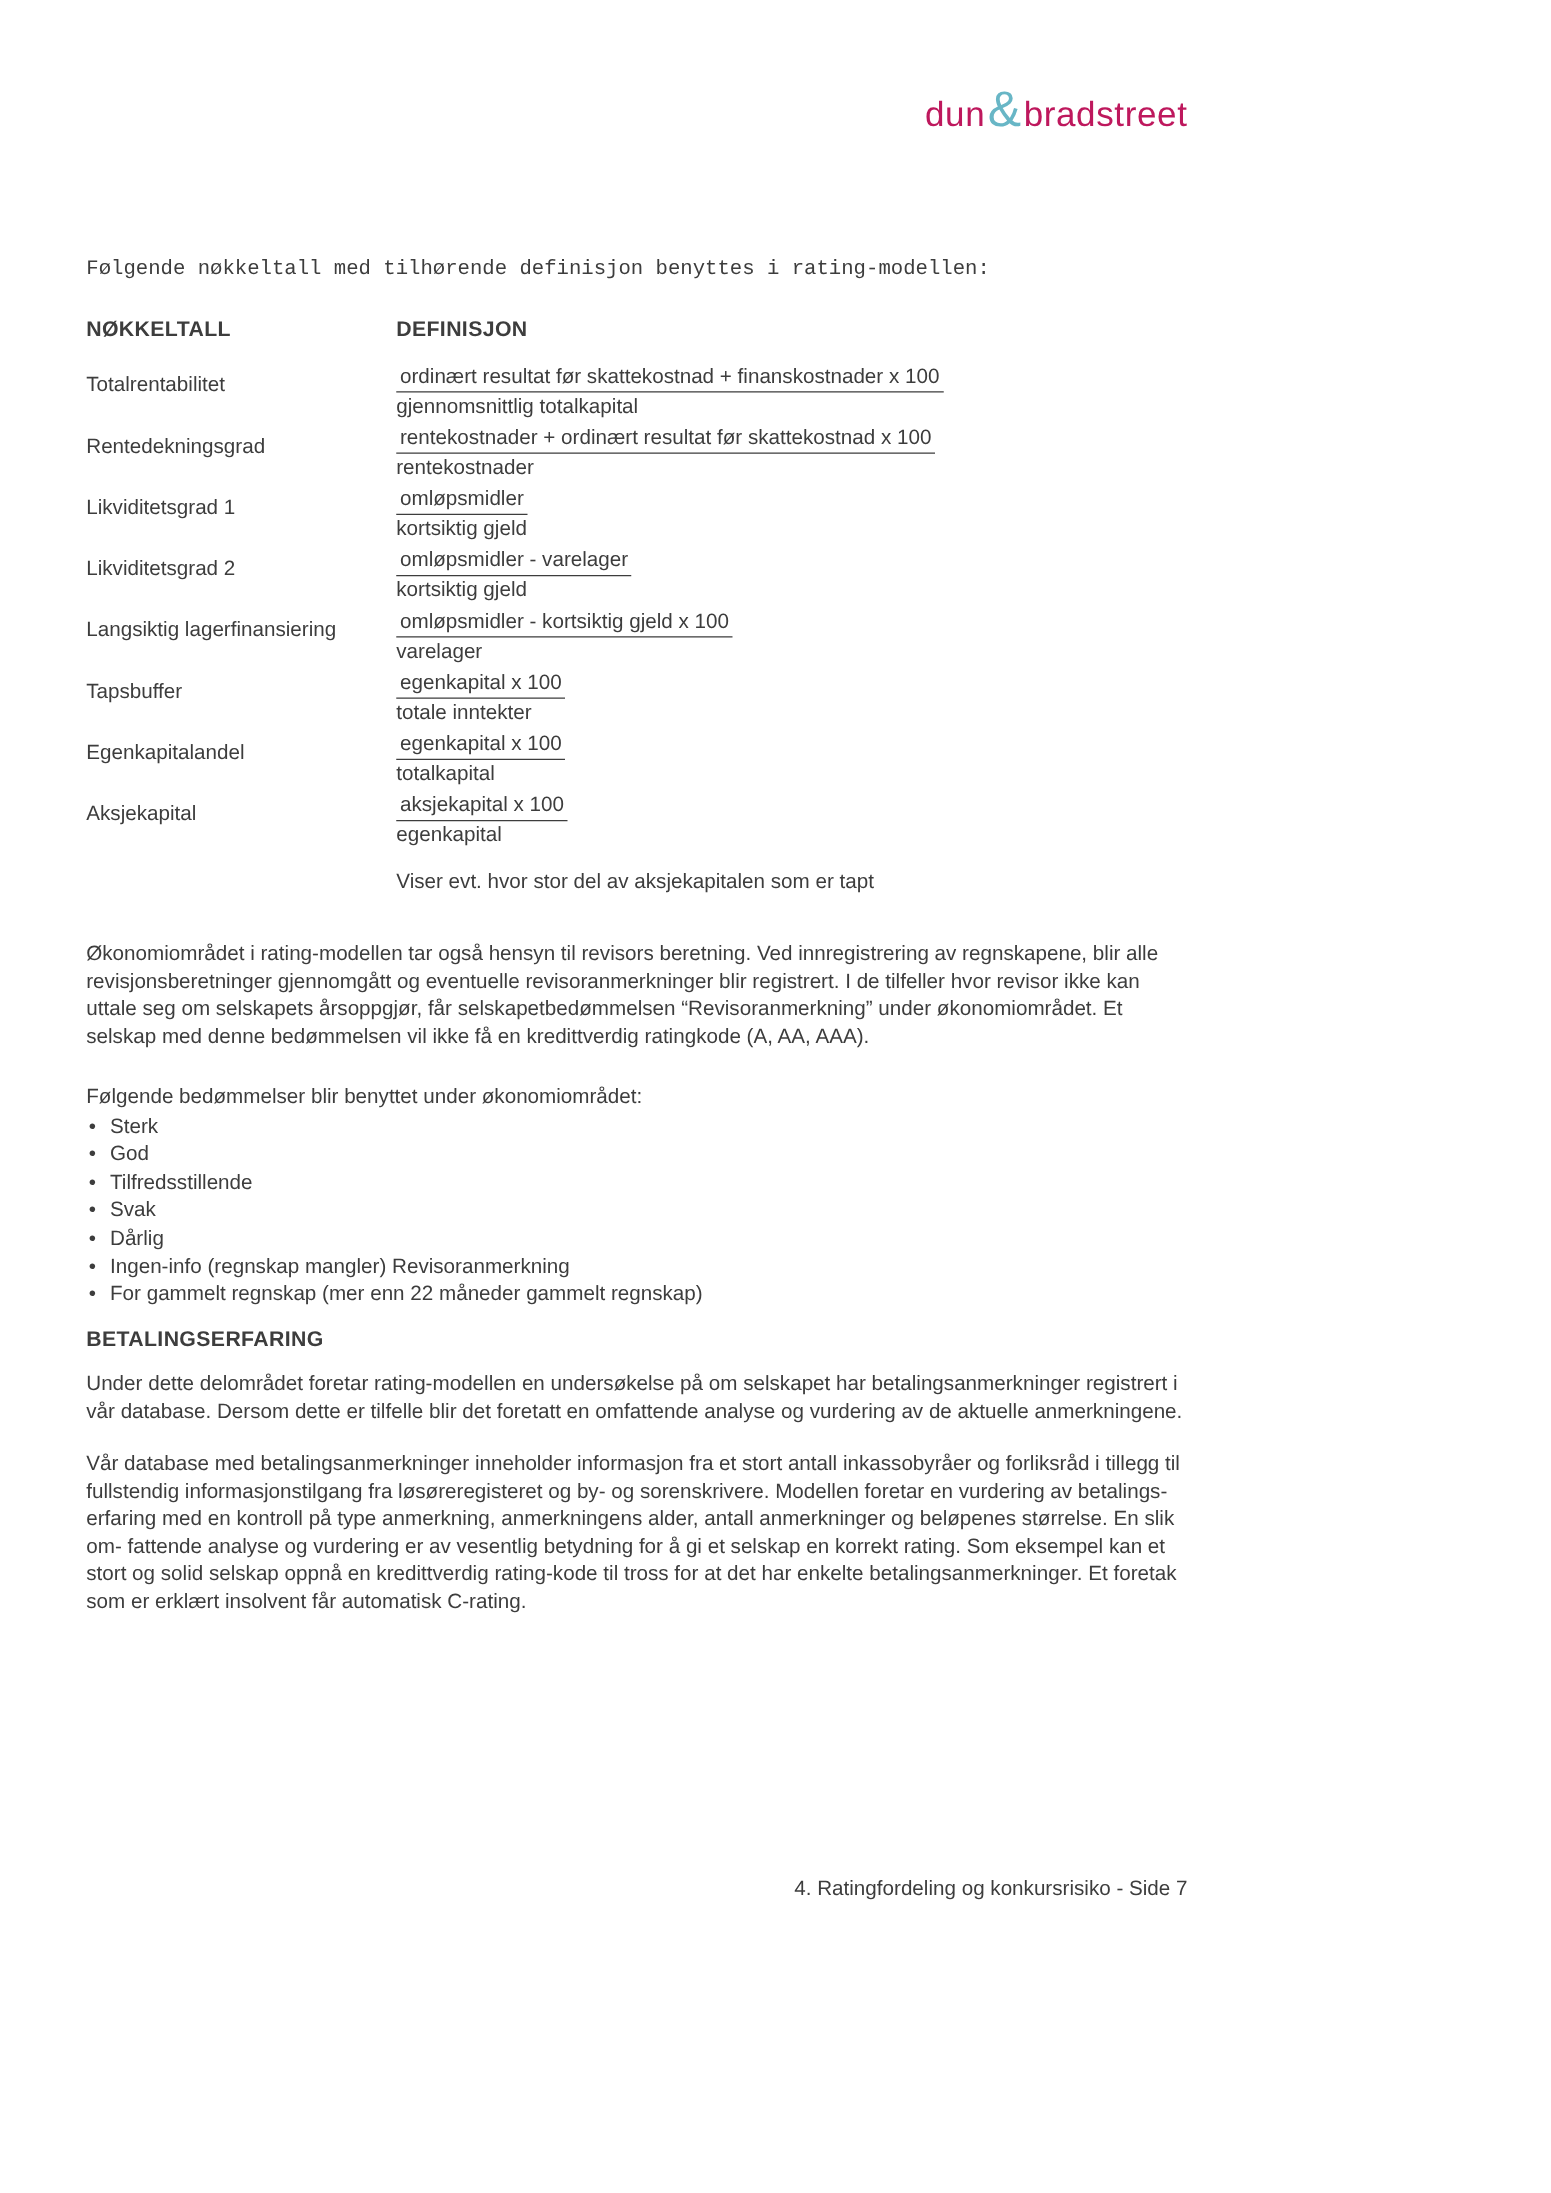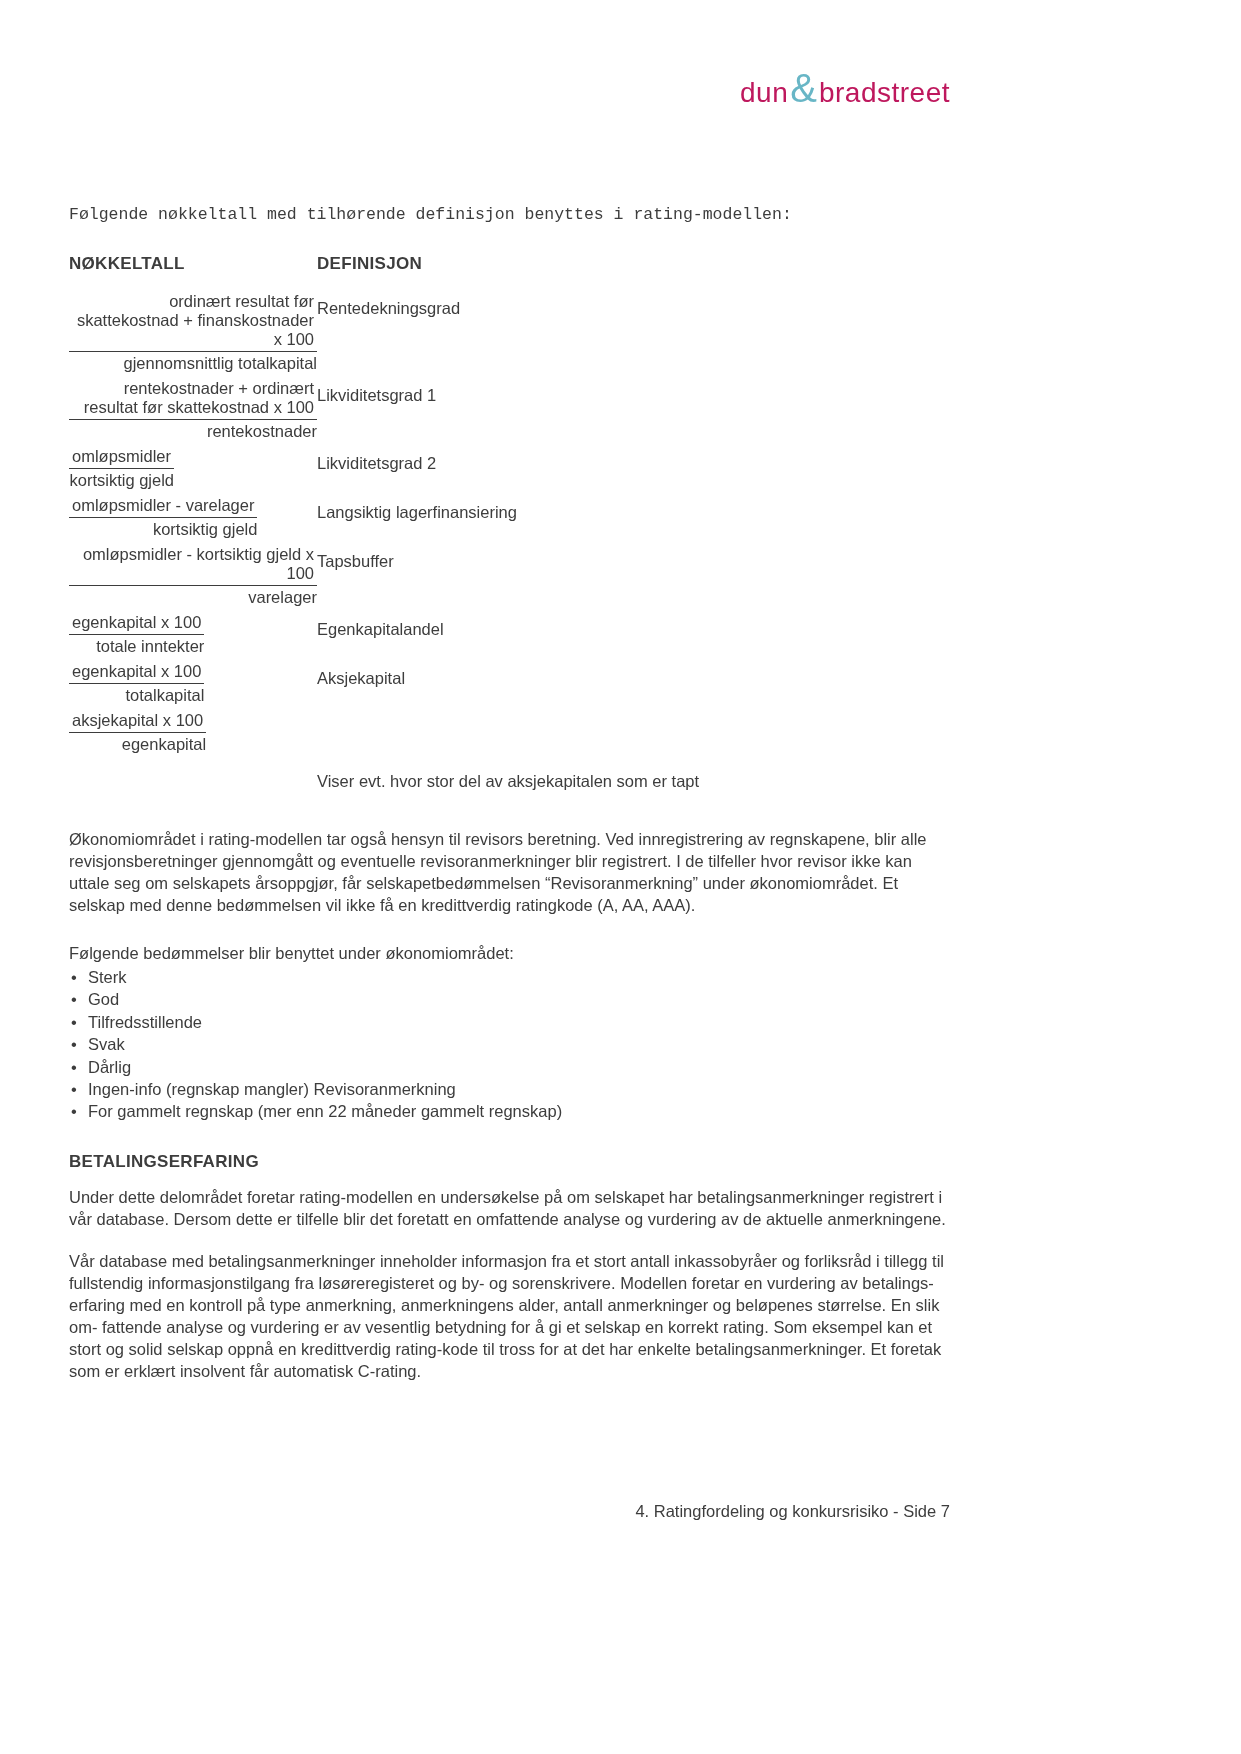--- a/index.html
+++ b/index.html
@@ -67,21 +67,21 @@
   }
   .row-label {
     line-height: 20px;
     padding-top: 6px;
   }
   .row-def {
     line-height: 19px;
   }
   .fraction {
     display: inline-block;
-    text-align: right;
+    text-align: left;
   }
   .fraction .num {
     display: inline-block;
     border-bottom: 1.5px solid #3d3d3d;
     padding: 0 3px 2px 3px;
   }
   .fraction .den {
     display: block;
     margin-top: 2px;
   }
@@ -110,21 +110,21 @@
     padding-left: 19px;
     line-height: 22.4px;
   }
   .bullet-list li::before {
     content: "\2022";
     position: absolute;
     left: 2px;
   }
   
   .section-heading {
-    margin-top: 28px;
+    margin-top: 14px;
     font-weight: bold;
     font-size: 17px;
     letter-spacing: 0.3px;
     line-height: 21px;
   }
   .section-para-first {
     margin-top: 2px;
   }
   .section-para {
     margin-top: 20px;
@@ -149,20 +149,21 @@
     <span class="logo-amp">&amp;</span>
     <span class="logo-bradstreet">bradstreet</span>
   </div>
 
   <p class="intro">Følgende nøkkeltall med tilhørende definisjon benyttes i rating-modellen:</p>
 
   <div class="ratio-table">
     <div class="th">NØKKELTALL</div>
     <div class="th">DEFINISJON</div>
 
+    <div class="row-label">Totalrentabilitet</div>
     <div class="row-def">
       <span class="fraction">
         <span class="num">ordinært resultat før skattekostnad + finanskostnader x 100</span>
         <span class="den">gjennomsnittlig totalkapital</span>
       </span>
     </div>
 
     <div class="row-label">Rentedekningsgrad</div>
     <div class="row-def">
       <span class="fraction">

